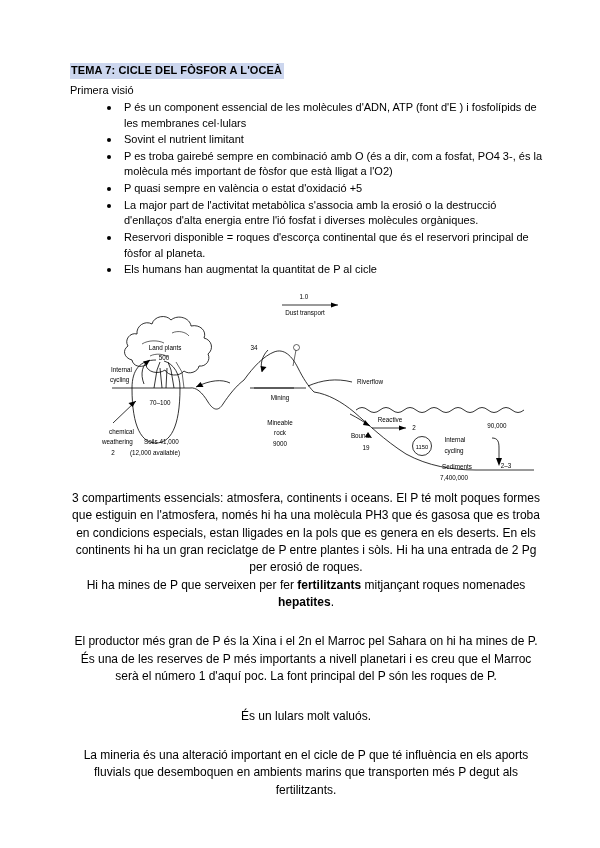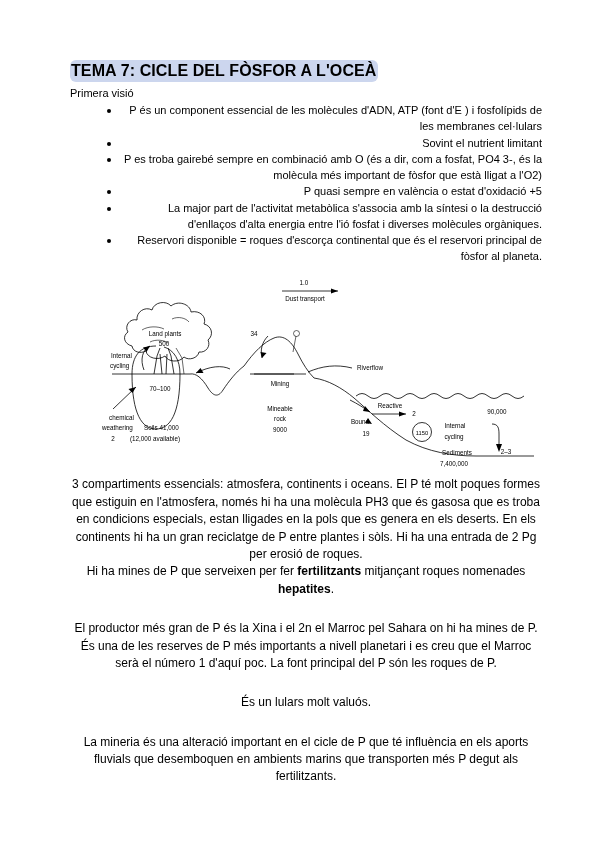--- a/index.html
+++ b/index.html
@@ -16,42 +16,40 @@
   }
   .page {
     position: relative;
     width: 600px;
     height: 848px;
     background: #ffffff;
     box-sizing: border-box;
     padding: 60px 58px 0 70px;
   }
   .doc-title {
-    font-size: 16px;
+    font-size: 11px;
     font-weight: bold;
     letter-spacing: 0.1px;
     margin: 0 0 2px 0;
     display: inline-block;
     background: #ccd6ee;
     padding: 1px 2px 1px 1px;
     line-height: 1.25;
-    border-radius: 6px;
   }
   .title-row { margin: 0; line-height: 1.1; }
   .subhead {
     font-size: 11px;
     font-weight: normal;
     margin: 2px 0 3px 0;
     line-height: 1.3;
   }
   ul.bullets {
     margin: 0 0 0 0;
     padding: 0 0 0 36px;
     list-style: none;
-    text-align: right;
   }
   ul.bullets li {
     position: relative;
     font-size: 11px;
     line-height: 1.42;
     margin: 0 0 1px 0;
     padding-left: 18px;
   }
   ul.bullets li::before {
     content: "";
@@ -104,22 +102,23 @@
     <span class="doc-title">TEMA 7: CICLE DEL FÒSFOR A L'OCEÀ</span>
   </div>
 
   <div class="subhead">Primera visió</div>
 
   <ul class="bullets">
     <li>P és un component essencial de les molècules d'ADN, ATP (font d'E ) i fosfolípids de les membranes cel·lulars</li>
     <li>Sovint el nutrient limitant</li>
     <li>P es troba gairebé sempre en combinació amb O (és a dir, com a fosfat, PO4 3-, és la molècula més important de fòsfor que està lligat a l'O2)</li>
     <li>P quasi sempre en valència o estat d'oxidació +5</li>
-    <li>La major part de l'activitat metabòlica s'associa amb la síntesi o la destrucció d'enllaços d'alta energia entre l'ió fosfat i diverses molècules orgàniques.</li>
+    <li>La major part de l'activitat metabòlica s'associa amb la erosió o la destrucció d'enllaços d'alta energia entre l'ió fosfat i diverses molècules orgàniques.</li>
     <li>Reservori disponible = roques d'escorça continental que és el reservori principal de fòsfor al planeta.</li>
+    <li>Els humans han augmentat la quantitat de P al cicle</li>
   </ul>
 
   <div class="figure">
     <svg width="470" height="198" viewBox="0 0 470 198" xmlns="http://www.w3.org/2000/svg">
 
       <g>
         <line x1="210" y1="17" x2="266" y2="17" class="fig-line"></line>
         <polygon points="266,17 259,14.5 259,19.5" fill="#000"></polygon>
         <text x="232" y="11" text-anchor="middle" class="fig-text">1.0</text>
         <text x="233" y="27" text-anchor="middle" class="fig-text">Dust transport</text>

